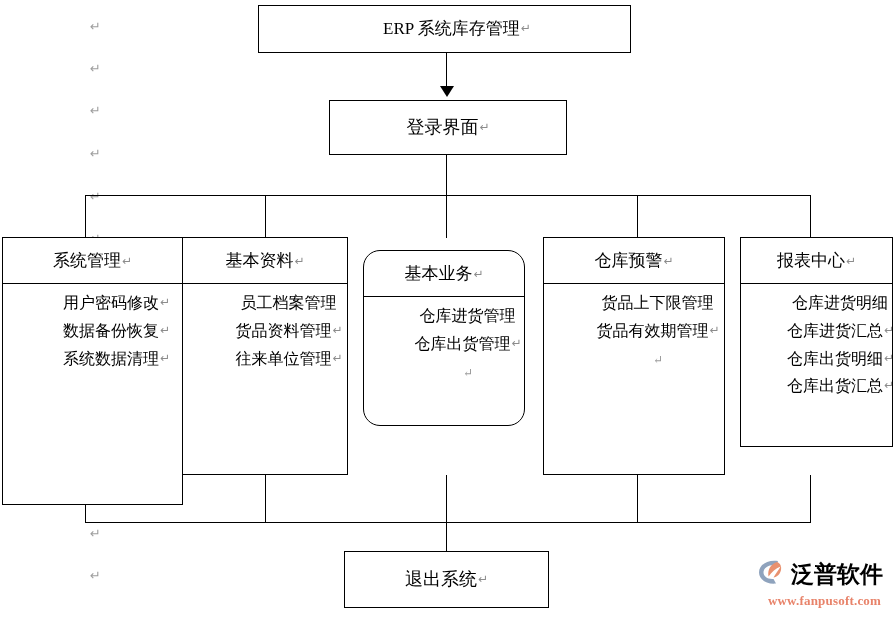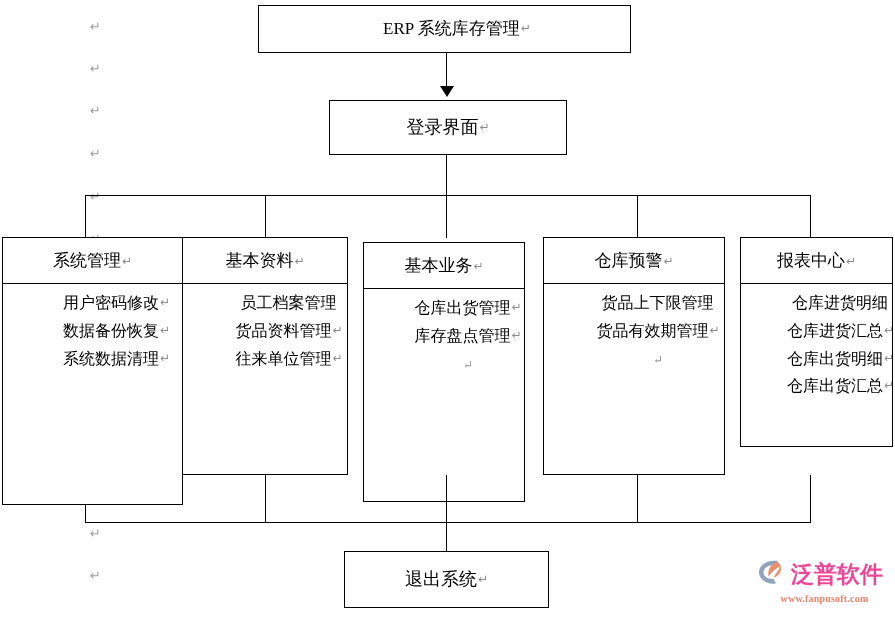--- a/index.html
+++ b/index.html
@@ -98,21 +98,21 @@
   }
   .pilcrow-item {
     color: #9a9a9a;
     font-size: 12px;
     padding-top: 8px;
   }
 
   
   #mod-0 { left: 2px;   top: 237px; width: 181px; height: 268px; }
   #mod-1 { left: 182px; top: 237px; width: 166px; height: 238px; }
-  #mod-2 { left: 363px; top: 242px; width: 162px; height: 260px; }
+  #mod-2 { left: 363px; top: 250px; width: 162px; height: 176px; border-radius: 17px; }
   #mod-3 { left: 543px; top: 237px; width: 182px; height: 238px; }
   #mod-4 { left: 740px; top: 237px; width: 153px; height: 210px; }
 
   
   .line-v {
     position: absolute;
     width: 1px;
     background: #000000;
   }
   .line-h {
@@ -157,29 +157,29 @@
   #wm-row {
     display: flex;
     align-items: center;
     gap: 4px;
   }
   #wm-mark { flex: 0 0 auto; }
   #wm-cn {
     font-family: "DejaVu Sans", sans-serif;
     font-size: 23px;
     font-weight: bold;
-    color: #ec4899;
+    color: #000000;
     letter-spacing: 0px;
     line-height: 1;
   }
   #wm-url {
     margin-top: 3px;
     text-align: center;
     font-family: "Liberation Serif", serif;
-    font-size: 10px;
+    font-size: 13px;
     font-weight: bold;
     color: #e8836a;
     letter-spacing: 0.2px;
   }
 </style>
 </head>
 <body>
 
 <div id="canvas">
 
@@ -235,22 +235,22 @@
       <div class="module-item"><span>往来单位管理</span><span class="mark">↵</span></div>
     </div>
   </div>
 
   <div class="module" id="mod-2">
     <div class="module-header">
         <span>基本业务</span>
         <span class="mark">↵</span>
       </div>
     <div class="module-body">
+      <div class="module-item"><span>仓库进货管理</span><span class="mark"></span></div>
       <div class="module-item"><span>仓库出货管理</span><span class="mark">↵</span></div>
-      <div class="module-item"><span>库存盘点管理</span><span class="mark">↵</span></div>
       <div class="module-item pilcrow-item">↵</div>
     </div>
   </div>
 
   <div class="module" id="mod-3">
     <div class="module-header">
         <span>仓库预警</span>
         <span class="mark">↵</span>
       </div>
     <div class="module-body">

